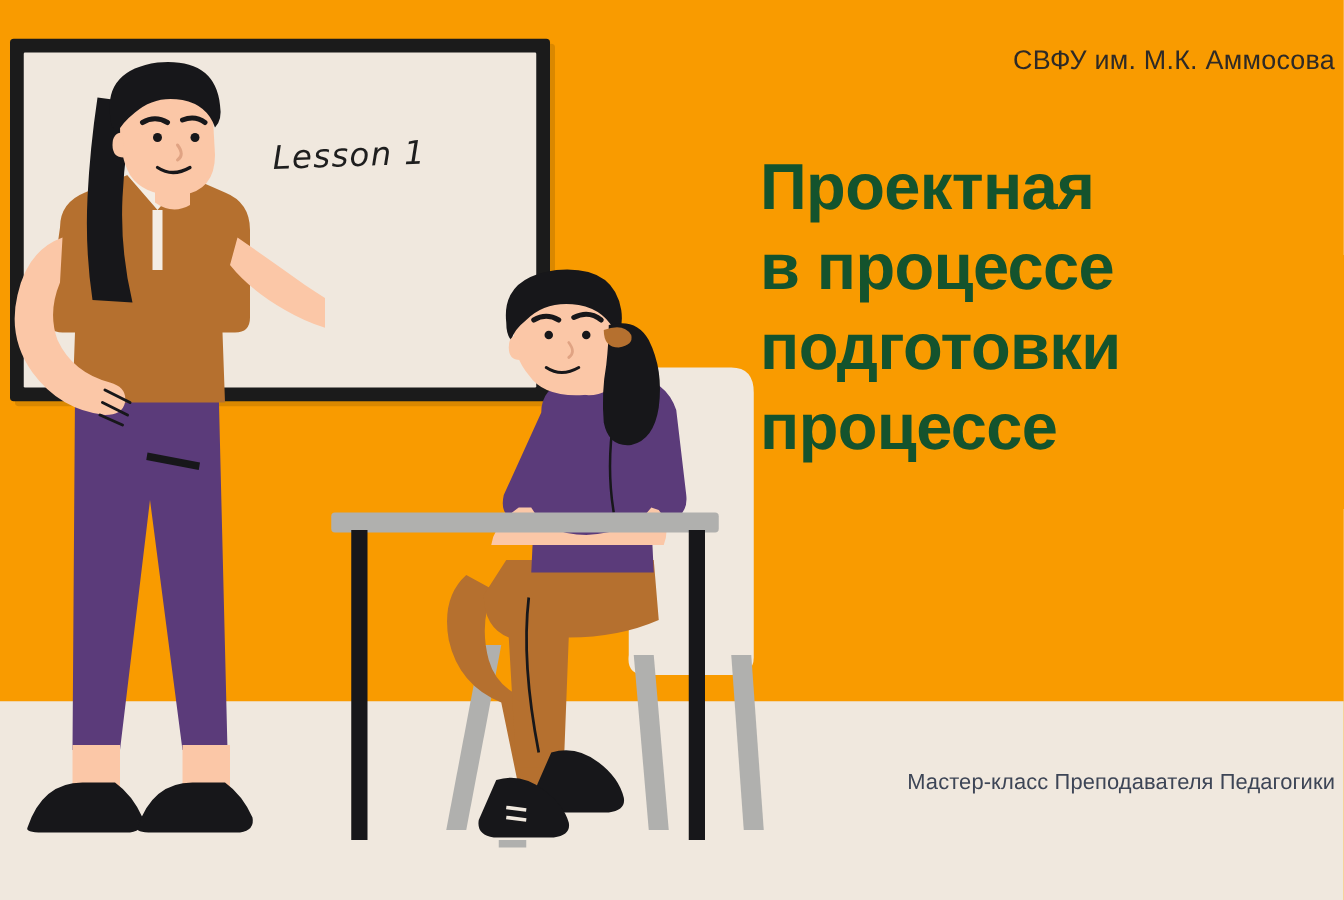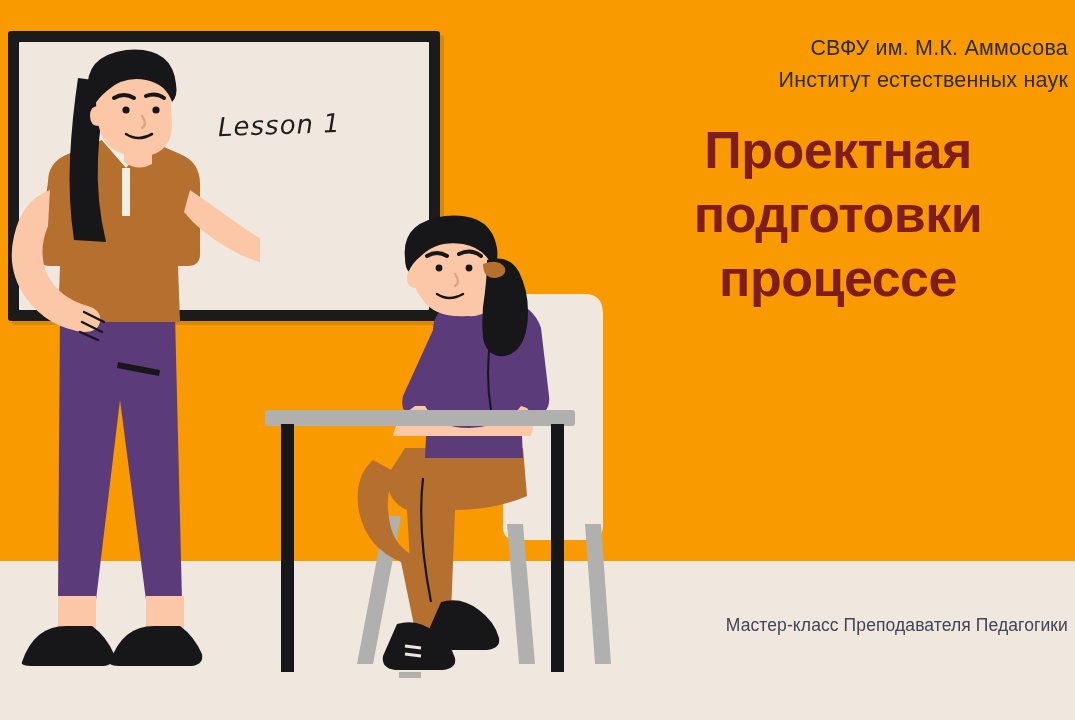--- a/index.html
+++ b/index.html
@@ -79,25 +79,25 @@
     font-size: 21.5px;
     line-height: 32px;
     color: #2E2A26;
     letter-spacing: 0.2px;
   }
   .org div { white-space: nowrap; }
   .title {
     position: absolute;
     right: 7px; top: 118px;
     width: 460px;
-    text-align: center;
+    text-align: left;
     font-size: 52px;
     line-height: 64px;
     font-weight: bold;
-    color: #7f1d1d;
+    color: #14532d;
     letter-spacing: -0.5px;
   }
   .title div { white-space: nowrap; }
   .presenter {
     position: absolute;
     right: 7px; top: 610px;
     width: 460px;
     text-align: right;
     font-size: 17.5px;
     line-height: 30px;
@@ -208,25 +208,25 @@
 
     <rect x="10" y="200" width="310" height="16" rx="3" fill="#B0B0AE"></rect>
     <rect x="26" y="214" width="13" height="248" fill="#17171A"></rect>
     <rect x="296" y="214" width="13" height="248" fill="#17171A"></rect>
   </svg>
 
   <div class="rightcol">
 
     <div class="org">
       <div>СВФУ им. М.К. Аммосова</div>
-      <div>Институт естественных наук</div>
     </div>
 
     <div class="title">
       <div>Проектная</div>
+      <div>в процессе</div>
       <div>подготовки</div>
       <div>процессе</div>
     </div>
 
     <div class="presenter">
       <div>Мастер-класс Преподавателя Педагогики</div>
     </div>
 
   </div>
 

